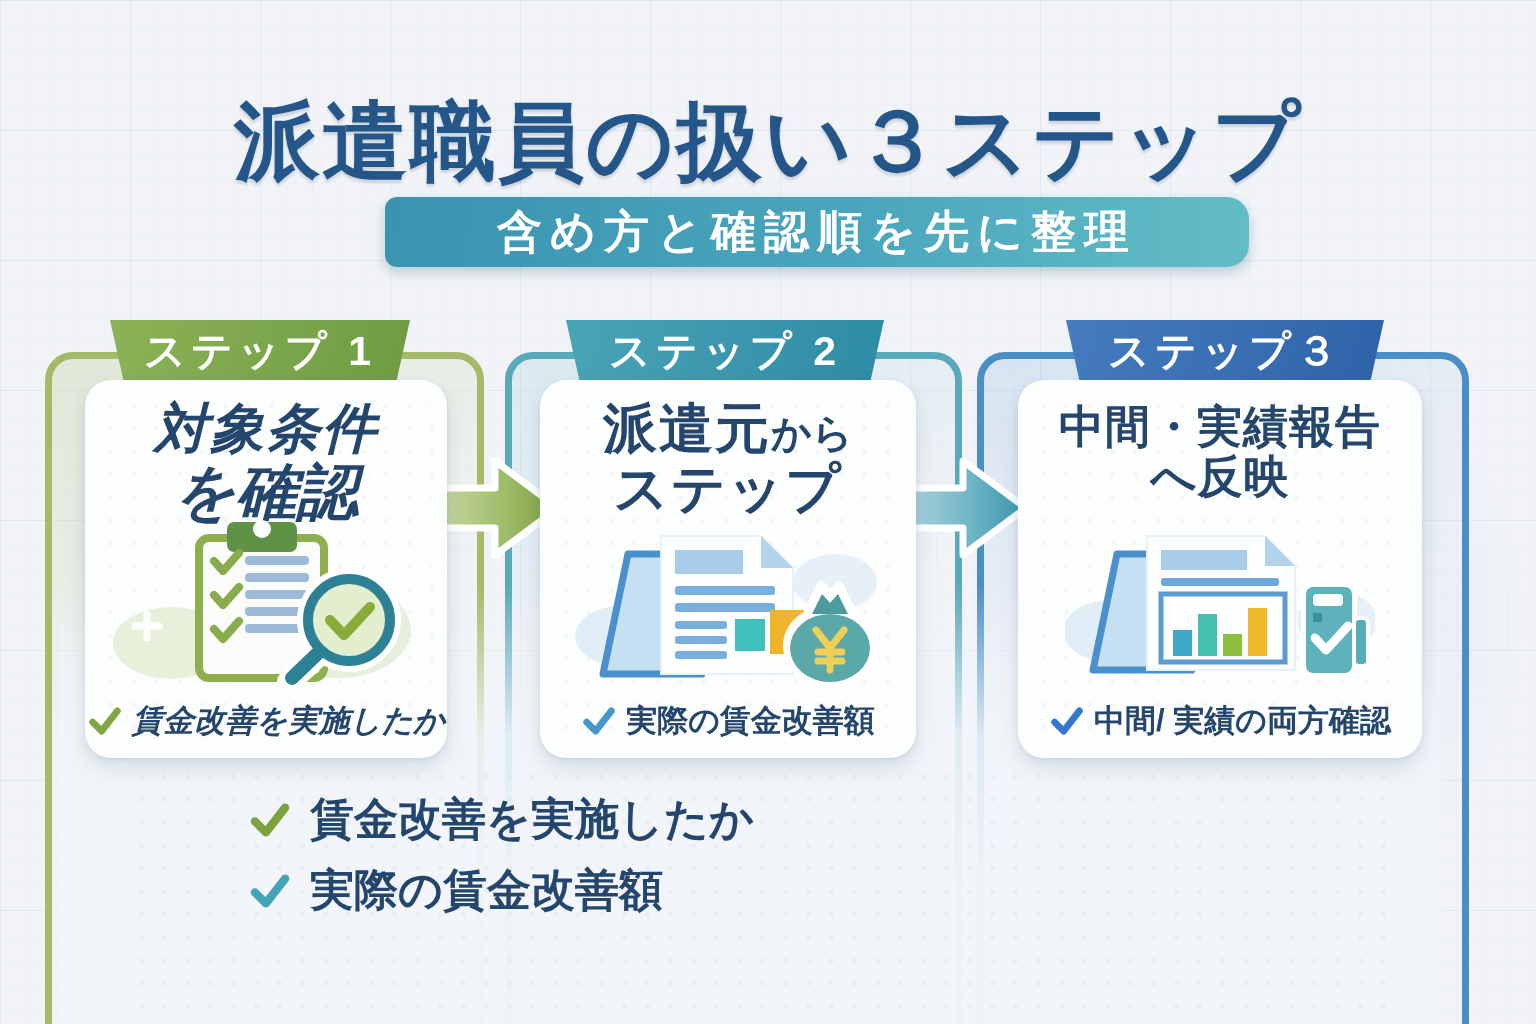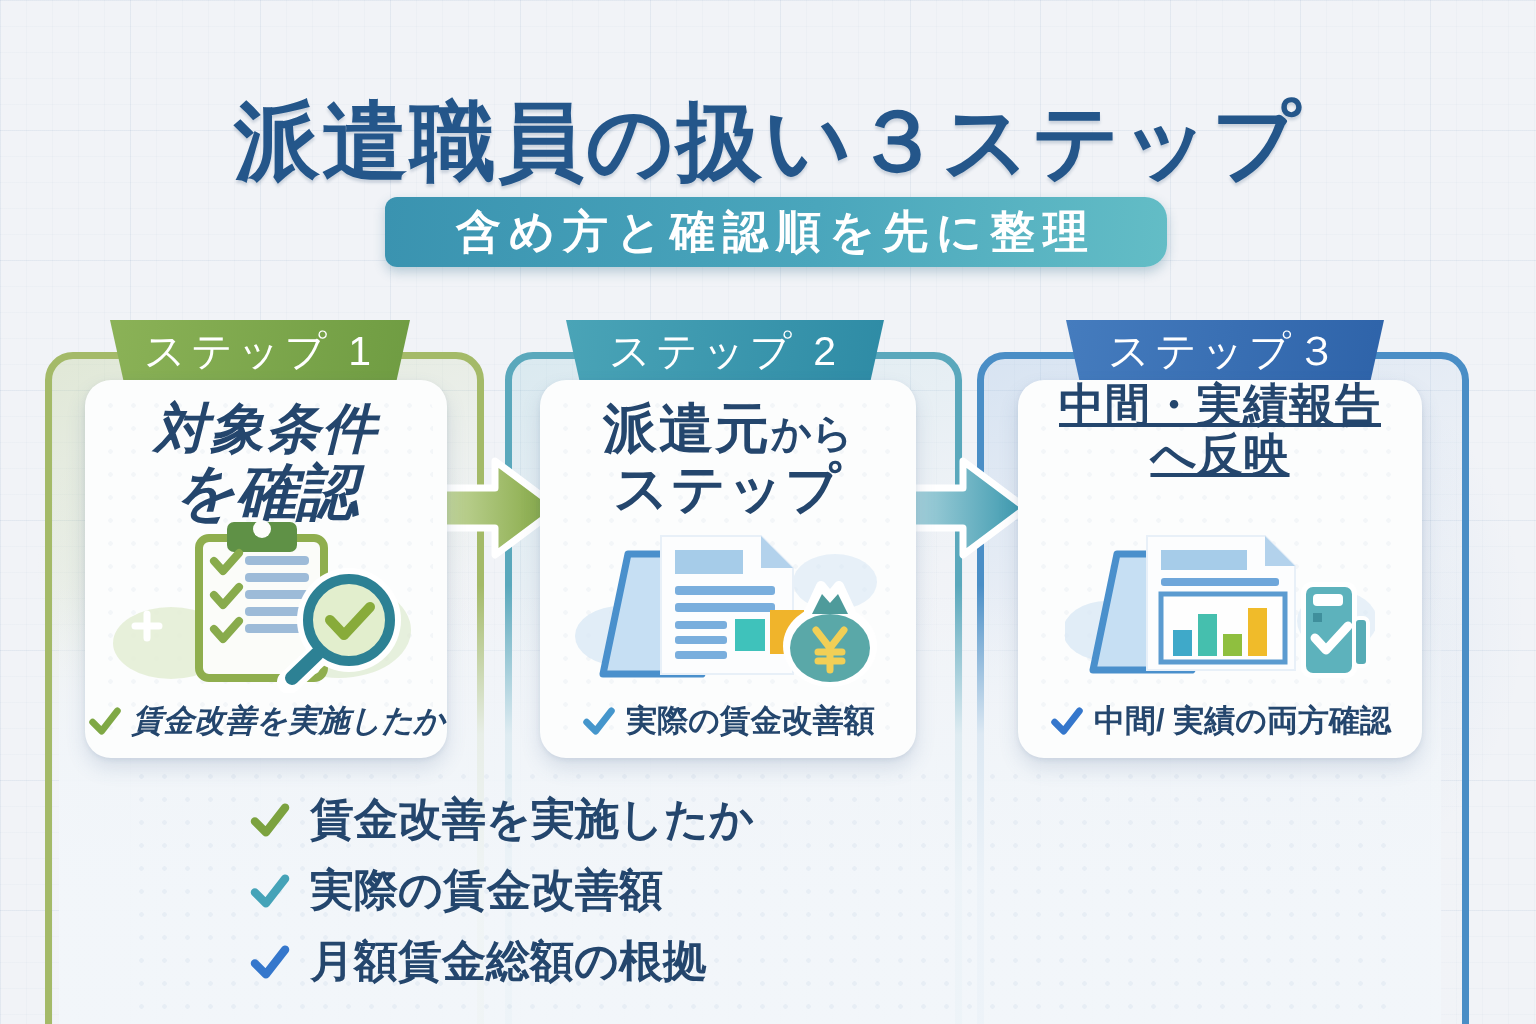--- a/index.html
+++ b/index.html
@@ -18,42 +18,42 @@
   #tintGreen{left:-40px;top:280px;width:600px;height:580px;background:radial-gradient(closest-side,rgba(165,195,115,0.16),rgba(165,195,115,0) 75%);}
   #tintTeal{left:470px;top:300px;width:540px;height:540px;background:radial-gradient(closest-side,rgba(110,185,205,0.12),rgba(110,185,205,0) 75%);}
   #tintBlue{left:930px;top:240px;width:680px;height:760px;background:radial-gradient(closest-side,rgba(120,170,220,0.18),rgba(120,170,220,0) 75%);}
 
   .main-title{
     position:absolute;left:0;right:0;top:84px;text-align:center;z-index:2;
     font-size:86px;font-weight:900;color:#24568a;letter-spacing:2px;
     text-shadow:0 3px 3px rgba(30,60,100,0.18);white-space:nowrap;
   }
   .subtitle{
-    position:absolute;left:385px;top:197px;width:782px;height:70px;z-index:2;
+    position:absolute;left:385px;top:197px;width:864px;height:70px;z-index:2;
     border-radius:12px 22px 22px 12px;
     background:linear-gradient(95deg,#3a93b0 0%,#4aa6bc 55%,#63bdc6 100%);
     display:flex;align-items:center;justify-content:center;
     color:#ffffff;font-size:45px;font-weight:800;letter-spacing:8px;white-space:nowrap;
     box-shadow:0 5px 12px rgba(50,110,140,0.30);
   }
 
   .frame{position:absolute;top:352px;height:700px;border-radius:28px;border:7px solid;z-index:1;}
   #frame1{left:45px;width:425px;border-color:#a4ba68;background:linear-gradient(155deg,rgba(186,206,140,0.30),rgba(245,248,240,0.05) 45%);}
   #frame2{left:505px;width:443px;border-color:#5aa8bc;background:linear-gradient(155deg,rgba(150,205,218,0.25),rgba(242,247,250,0.05) 45%);}
   #frame3{left:977px;width:478px;border-color:#4a8ec6;background:linear-gradient(155deg,rgba(150,188,228,0.28),rgba(242,246,252,0.05) 45%);}
 
   .haze{position:absolute;left:59px;top:585px;width:1382px;height:439px;z-index:2;
     background:linear-gradient(180deg,rgba(241,245,249,0) 0%,rgba(241,245,249,0.88) 34%,rgba(242,246,250,0.97) 68%);}
   .dots{background-image:radial-gradient(rgba(125,155,195,0.20) 2px, transparent 2.6px);background-size:23px 23px;}
   #dotsBottom{position:absolute;left:130px;top:765px;width:1260px;height:245px;z-index:2;opacity:.45;}
 
   .banner{
     position:absolute;top:320px;height:63px;z-index:3;
     display:flex;align-items:center;justify-content:center;
-    color:#fff;font-weight:400;font-size:41px;letter-spacing:5px;white-space:nowrap;
+    color:#fff;font-weight:700;font-size:41px;letter-spacing:5px;white-space:nowrap;
     clip-path:polygon(0 0,100% 0,calc(100% - 14px) 100%,14px 100%);
     filter:drop-shadow(0 3px 3px rgba(60,90,110,0.28));
   }
   #banner1{left:110px;width:300px;background:linear-gradient(100deg,#8bb257 0%,#6f9c42 100%);}
   #banner2{left:566px;width:318px;background:linear-gradient(100deg,#4aa4b7 0%,#2e8ba5 100%);}
   #banner3{left:1066px;width:318px;background:linear-gradient(100deg,#457cbe 0%,#2e63a9 100%);}
 
   .card{
     position:absolute;top:380px;height:378px;z-index:4;
     background:#fcfdfd;border-radius:26px;
@@ -62,21 +62,21 @@
   #card1{left:85px;width:362px;font-style:italic;}
   #card2{left:540px;width:376px;}
   #card3{left:1018px;width:404px;}
   .card .dots{position:absolute;inset:14px;border-radius:18px;opacity:.35;z-index:0;}
   .card-title{position:relative;z-index:1;text-align:center;color:#24466d;font-weight:900;line-height:1.12;white-space:nowrap;}
   .t1-big{font-size:54px;letter-spacing:2px;}
   .t1-small{font-size:40px;}
   .t2{font-size:61px;}
   #card1 .card-title{margin-top:18px;}
   #card2 .card-title{margin-top:18px;}
-  #card3 .card-title{font-size:45px;letter-spacing:1px;text-decoration:underline;}
+  #card3 .card-title{margin-top:22px;font-size:45px;letter-spacing:1px;}
   .card-icon{position:absolute;left:50%;transform:translateX(-50%);z-index:1;}
   #card1 .card-icon{top:128px;}
   #card2 .card-icon{top:144px;}
   #card3 .card-icon{top:146px;}
   .card-check{
     position:absolute;left:0;right:0;bottom:16px;z-index:1;
     display:flex;align-items:center;justify-content:center;gap:9px;
     color:#24466d;font-weight:800;font-size:31px;white-space:nowrap;
   }
   .arrow{position:absolute;top:452px;z-index:3;}
@@ -255,21 +255,15 @@
         <path d="M5 17 L13 25 L27 7" fill="none" stroke-width="6" stroke-linecap="round" stroke-linejoin="round" stroke="#7ca23f"></path>
       </svg>
       <span>賃金改善を実施したか</span>
     </div>
     <div class="summary-row">
       <svg class="chk" width="44" height="44" viewBox="0 0 32 32">
         <path d="M5 17 L13 25 L27 7" fill="none" stroke-width="6" stroke-linecap="round" stroke-linejoin="round" stroke="#45a3b8"></path>
       </svg>
       <span>実際の賃金改善額</span>
     </div>
-    <div class="summary-row">
-      <svg class="chk" width="44" height="44" viewBox="0 0 32 32">
-        <path d="M5 17 L13 25 L27 7" fill="none" stroke-width="6" stroke-linecap="round" stroke-linejoin="round" stroke="#3577cc"></path>
-      </svg>
-      <span>月額賃金総額の根拠</span>
-    </div>
   </div>
 
 </div>
 
 </body></html>

